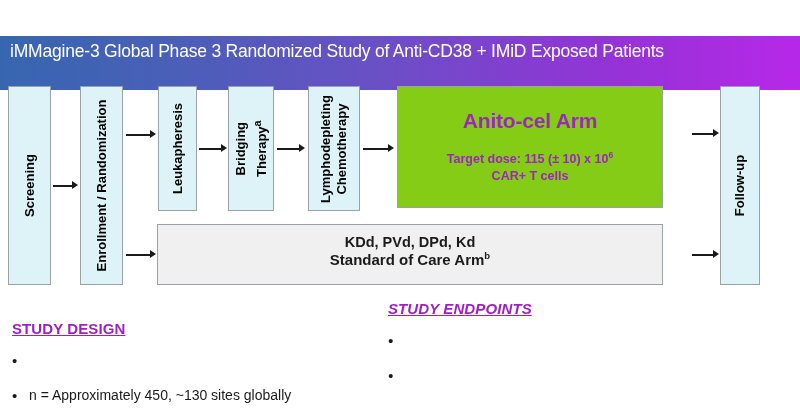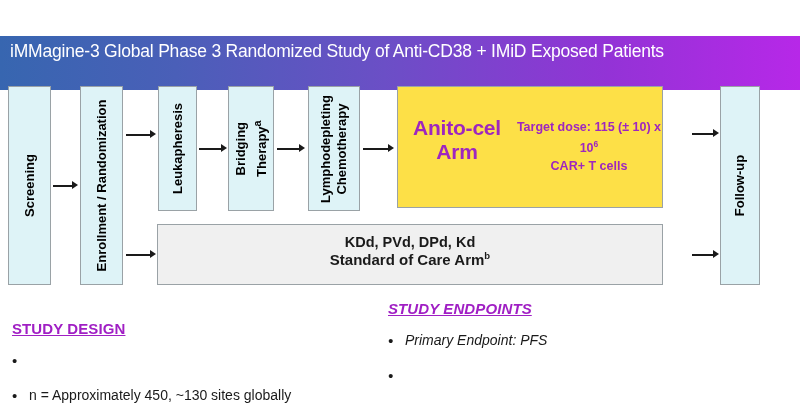--- a/index.html
+++ b/index.html
@@ -56,22 +56,22 @@
   }
 
   #box-screening{left:8px;top:32px;width:43px;height:199px;}
   #box-enrollment{left:80px;top:32px;width:43px;height:199px;}
   #box-leukapheresis{left:158px;top:32px;width:39px;height:125px;}
   #box-bridging{left:228px;top:32px;width:46px;height:125px;}
   #box-lymphodep{left:308px;top:32px;width:52px;height:125px;}
 
   #box-anito{
     left:397px;top:32px;width:266px;height:122px;
-    background:#fde047;border:1px solid #9aa2a6;
-    flex-direction:row;justify-content:center;
+    background:#84cc16;border:1px solid #9aa2a6;
+    flex-direction:column;justify-content:center;
   }
   #anito-title{
     font-size:21px;font-weight:bold;color:#9e26bf;
     margin-bottom:14px;letter-spacing:-0.2px;
   }
   #anito-dose{
     font-size:12.5px;font-weight:bold;color:#9e26bf;
     line-height:17px;
   }
   #anito-dose sup{font-size:8.5px;}
@@ -219,21 +219,20 @@
         <span>n = Approximately 450, ~130 sites globally</span>
       </div>
     </div>
   </div>
 
   <div id="col-endpoints">
     <div class="col-heading">STUDY ENDPOINTS</div>
     <div class="bullets">
       <div class="bullet-row">
         <span class="bullet-dot">•</span>
-        <span>Primary Endpoint: PFS</span>
       </div>
       <div class="bullet-row">
         <span class="bullet-dot">•</span>
       </div>
     </div>
   </div>
 
 </div>
 
 </body></html>

